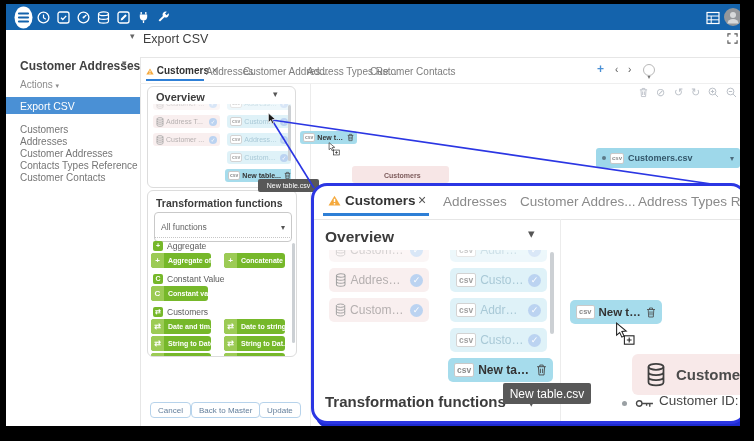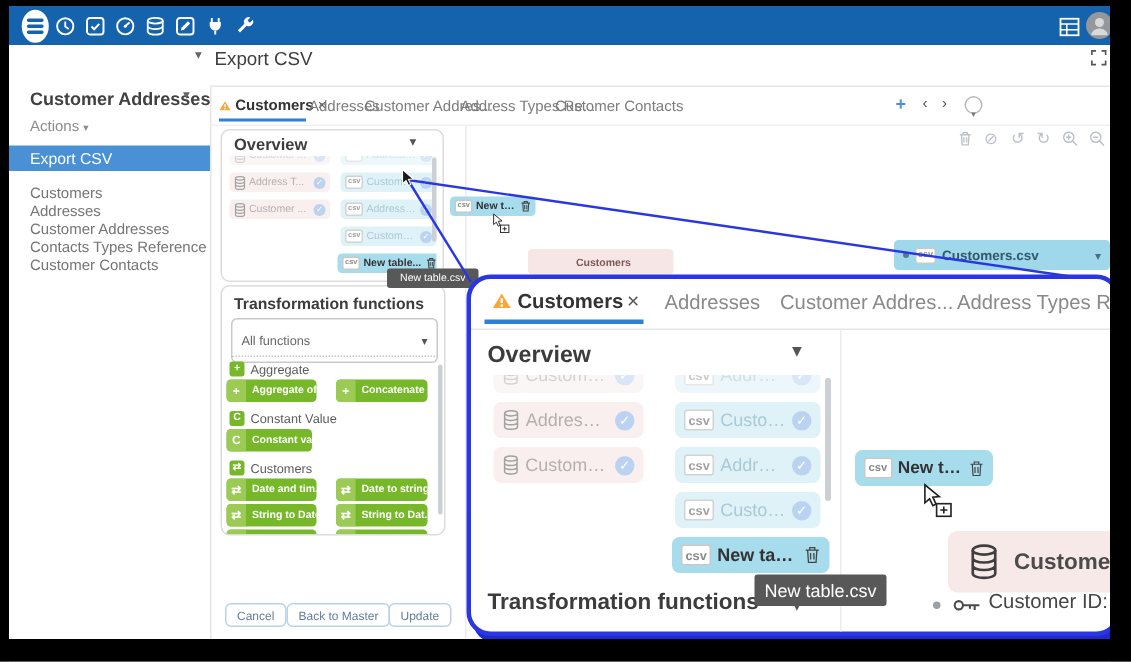--- a/index.html
+++ b/index.html
@@ -245,21 +245,21 @@
   <svg class="abs" style="left:327px;top:142px;z-index:9" width="14" height="14" viewBox="0 0 20 20">
       <path d="M3 1v10l2.6-2.2 1.8 3.8 1.8-.9-1.8-3.8 3.6-.3Z" fill="#fff" stroke="#222" stroke-width=".9"></path>
       <rect x="9.5" y="11.5" width="8" height="7" fill="#fff" stroke="#222" stroke-width=".9"></rect>
       <path d="M13.5 13v4M11.5 15h4" stroke="#222" stroke-width=".9"></path>
     </svg>
 
   <div class="abs" style="left:352px;top:166px;width:97px;height:17px;background:#f7e6e6;border-radius:3px">
     <span style="position:absolute;left:32px;top:6px;font-size:7px;font-weight:700;color:#7c5a5a">Customers</span>
   </div>
 
-  <div class="abs" style="left:596px;top:160px;width:144px;height:20px;background:#9ed8ea;border-radius:3px;display:flex;align-items:center;gap:4px;padding:0 6px">
+  <div class="abs" style="left:596px;top:148px;width:144px;height:20px;background:#9ed8ea;border-radius:3px;display:flex;align-items:center;gap:4px;padding:0 6px">
     <span style="width:4px;height:4px;border-radius:50%;background:#5c7a88;flex:none"></span>
     <span class="cb" style="font-size:6px;line-height:9px">csv</span>
     <span style="font-size:9px;font-weight:700;color:#33576b">Customers.csv</span>
     <i class="caret" style="margin-left:auto;font-size:8px;color:#4c6b7c"></i>
   </div>
 
   <div class="card" style="left:147px;top:190px;width:150px;height:167px;overflow:hidden">
     <div class="ttl-s" style="left:8px;top:6px;font-size:10.5px">Transformation functions</div>
     <div class="sel" style="left:6px;top:21px;width:138px;height:30px">
       <span>All functions</span>

